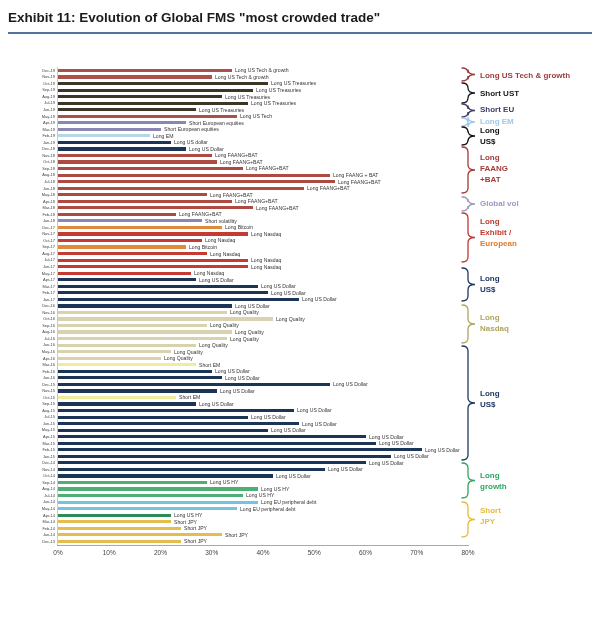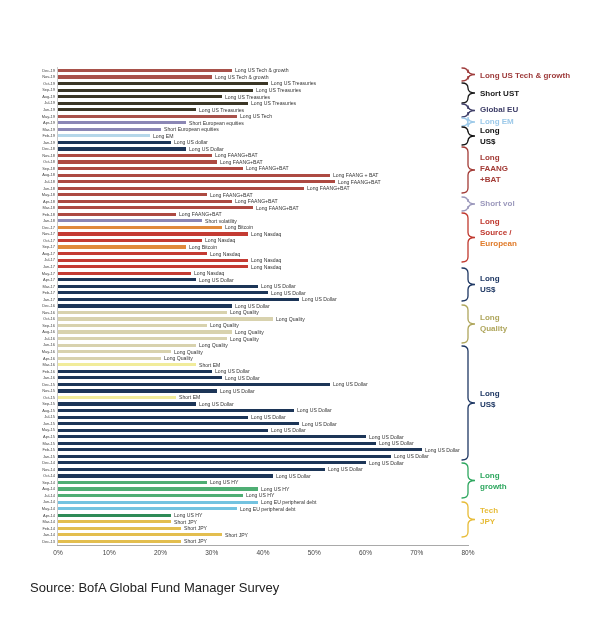--- a/index.html
+++ b/index.html
@@ -18,20 +18,21 @@
   .blab{position:absolute;top:0.2px;font-size:7px;color:#333;white-space:nowrap;
         transform:scale(0.73);transform-origin:0 50%;}
   .xtick{position:absolute;top:549px;font-size:6.5px;color:#444;transform:translateX(-50%);}
   .ann-svg{position:absolute;left:458px;top:60px;width:30px;height:500px;overflow:visible;}
   .ann-label{position:absolute;font-size:8px;font-weight:700;line-height:11px;white-space:nowrap;}
 </style>
 </head>
 <body>
 
 <div class="page">
+  <div class="title">Exhibit 11: Evolution of Global FMS "most crowded trade"</div>
 
   <div class="chart">
     <div class="y-axis-line"></div>
     <div class="x-axis-line"></div>
     <div id="rows">
         <div class="row" style="top: 67.2px;">
           <div class="ylab">Dec-19</div>
           <div class="bar" style="left: 58px; width: 174.25px; background: rgb(168, 82, 75);"></div>
           <div class="blab" style="left: 235.25px;">Long US Tech &amp; growth</div>
         </div>
@@ -423,59 +424,58 @@
         <path d="M4,442 Q10,442 10,447 L10,454.5 Q10,459.5 17,459.5 Q10,459.5 10,464.5 L10,472 Q10,477 4,477" fill="none" stroke="#E7BC38" stroke-width="1.3" stroke-linecap="round"></path>
       </svg>
     <div id="ann-labels">
         <div class="ann-label" style="left: 480px; top: 70px;">
           <div style="color: rgb(158, 59, 59);">Long US Tech &amp; growth</div>
         </div>
         <div class="ann-label" style="left: 480px; top: 88px;">
           <div style="color: rgb(26, 26, 26);">Short UST</div>
         </div>
         <div class="ann-label" style="left: 480px; top: 104px;">
-          <div style="color: rgb(62, 62, 104);">Global EU</div>
+          <div style="color: rgb(62, 62, 104);">Short EU</div>
         </div>
         <div class="ann-label" style="left: 480px; top: 116px;">
           <div style="color: rgb(156, 201, 233);">Long EM</div>
         </div>
         <div class="ann-label" style="left: 480px; top: 125px;">
           <div style="color: rgb(17, 17, 17);">Long</div>
           <div style="color: rgb(17, 17, 17);">US$</div>
         </div>
         <div class="ann-label" style="left: 480px; top: 152px;">
           <div style="color: rgb(163, 59, 54);">Long</div>
           <div style="color: rgb(163, 59, 54);">FAANG</div>
           <div style="color: rgb(163, 59, 54);">+BAT</div>
         </div>
         <div class="ann-label" style="left: 480px; top: 198px;">
-          <div style="color: rgb(155, 152, 188);">Short vol</div>
+          <div style="color: rgb(155, 152, 188);">Global vol</div>
         </div>
         <div class="ann-label" style="left: 480px; top: 216px;">
           <div style="color: rgb(192, 57, 47);">Long</div>
-          <div style="color: rgb(192, 57, 47);">Source /</div>
+          <div style="color: rgb(192, 57, 47);">Exhibit /</div>
           <div style="color: rgb(224, 123, 42);">European</div>
         </div>
         <div class="ann-label" style="left: 480px; top: 273px;">
           <div style="color: rgb(31, 56, 100);">Long</div>
           <div style="color: rgb(31, 56, 100);">US$</div>
         </div>
         <div class="ann-label" style="left: 480px; top: 312px;">
           <div style="color: rgb(175, 166, 92);">Long</div>
-          <div style="color: rgb(175, 166, 92);">Quality</div>
+          <div style="color: rgb(175, 166, 92);">Nasdaq</div>
         </div>
         <div class="ann-label" style="left: 480px; top: 388px;">
           <div style="color: rgb(31, 56, 100);">Long</div>
           <div style="color: rgb(31, 56, 100);">US$</div>
         </div>
         <div class="ann-label" style="left: 480px; top: 470px;">
           <div style="color: rgb(46, 167, 95);">Long</div>
           <div style="color: rgb(46, 167, 95);">growth</div>
         </div>
         <div class="ann-label" style="left: 480px; top: 505px;">
-          <div style="color: rgb(231, 188, 56);">Tech</div>
+          <div style="color: rgb(231, 188, 56);">Short</div>
           <div style="color: rgb(231, 188, 56);">JPY</div>
         </div>
       </div>
   </div>
 
-  <div class="source">Source: BofA Global Fund Manager Survey</div>
 </div>
 
 </body></html>

